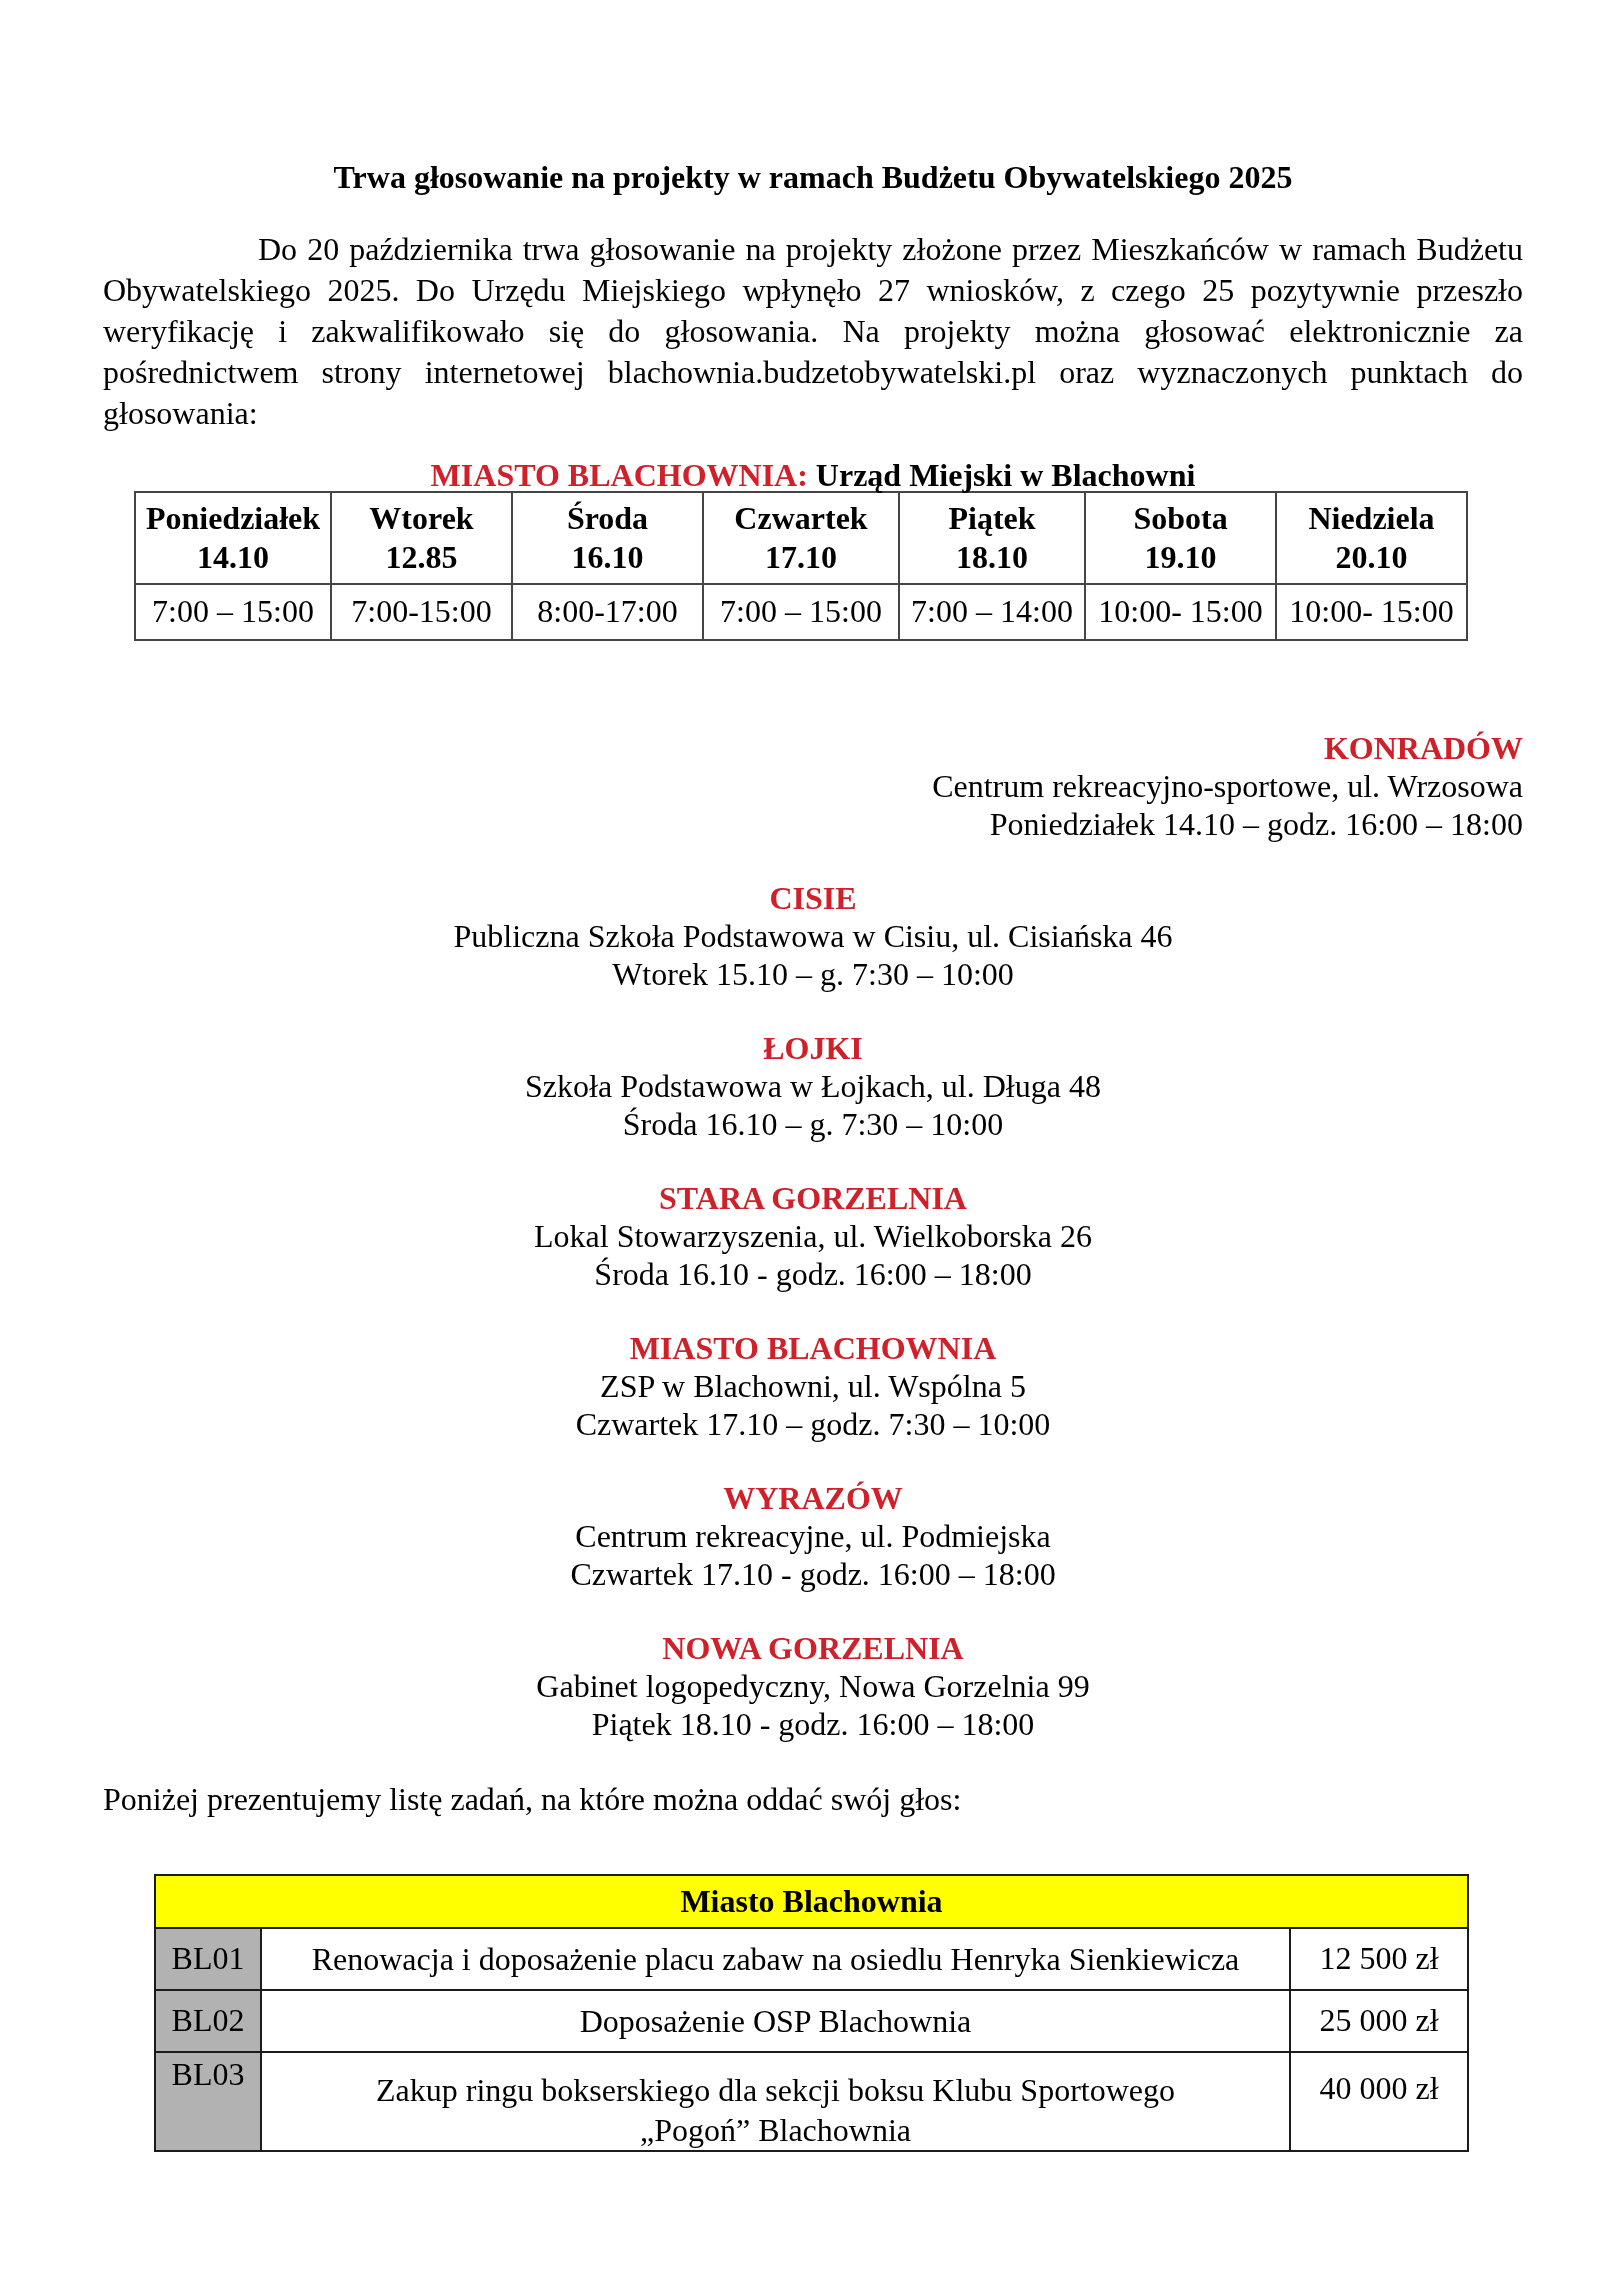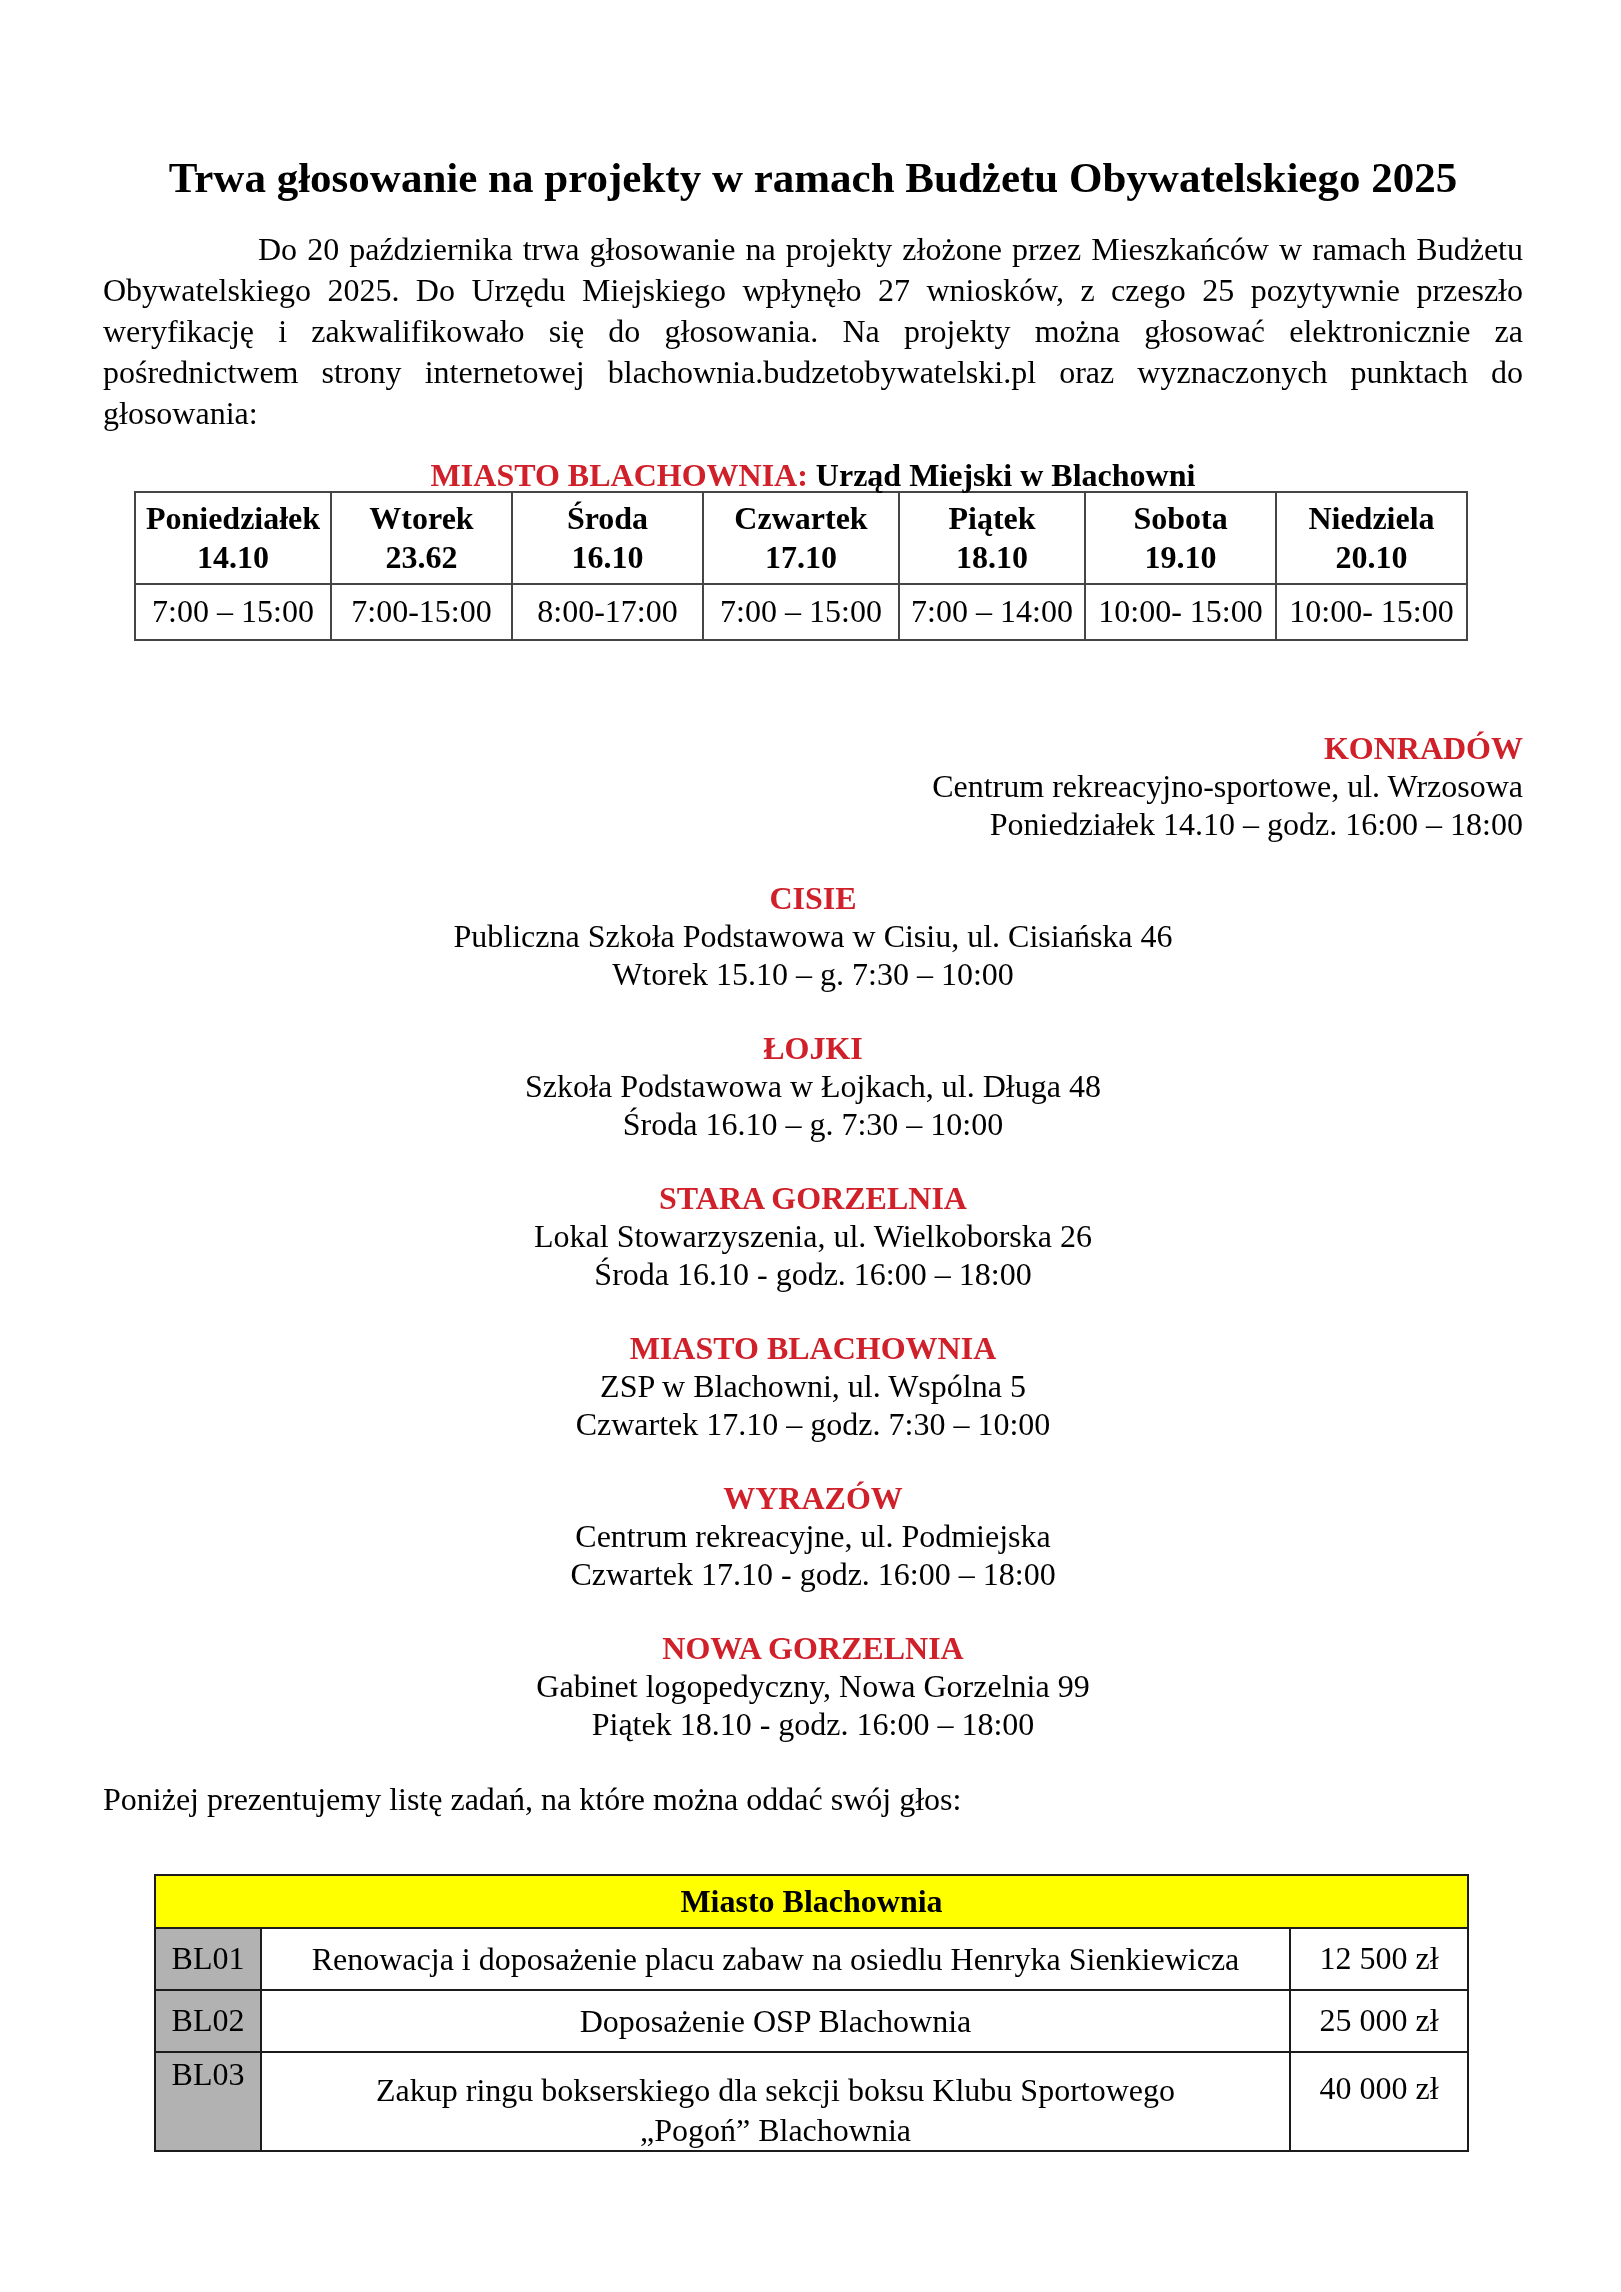--- a/index.html
+++ b/index.html
@@ -11,21 +11,21 @@
     font-family: "Liberation Serif", "DejaVu Serif", serif;
     font-size: 32px;
     overflow: hidden;
     position: relative;
   }
   .page {
     padding: 0 98px 0 103px;
   }
   .doc-title {
     margin: 159px 0 0 0;
-    font-size: 43px;
+    font-size: 32px;
     font-weight: bold;
     text-align: center;
     line-height: 37px;
   }
   .intro {
     margin: 33px 0 0 0;
     text-align: justify;
     text-indent: 155px;
     line-height: 41px;
   }
@@ -128,21 +128,21 @@
         <col style="width:191px">
     </colgroup>
     <thead>
       <tr>
         <th>
             <div class="day-label">Poniedziałek</div>
             <div class="day-date">14.10</div>
           </th>
         <th>
             <div class="day-label">Wtorek</div>
-            <div class="day-date">23.62</div>
+            <div class="day-date">12.85</div>
           </th>
         <th>
             <div class="day-label">Środa</div>
             <div class="day-date">16.10</div>
           </th>
         <th>
             <div class="day-label">Czwartek</div>
             <div class="day-date">17.10</div>
           </th>
         <th>

